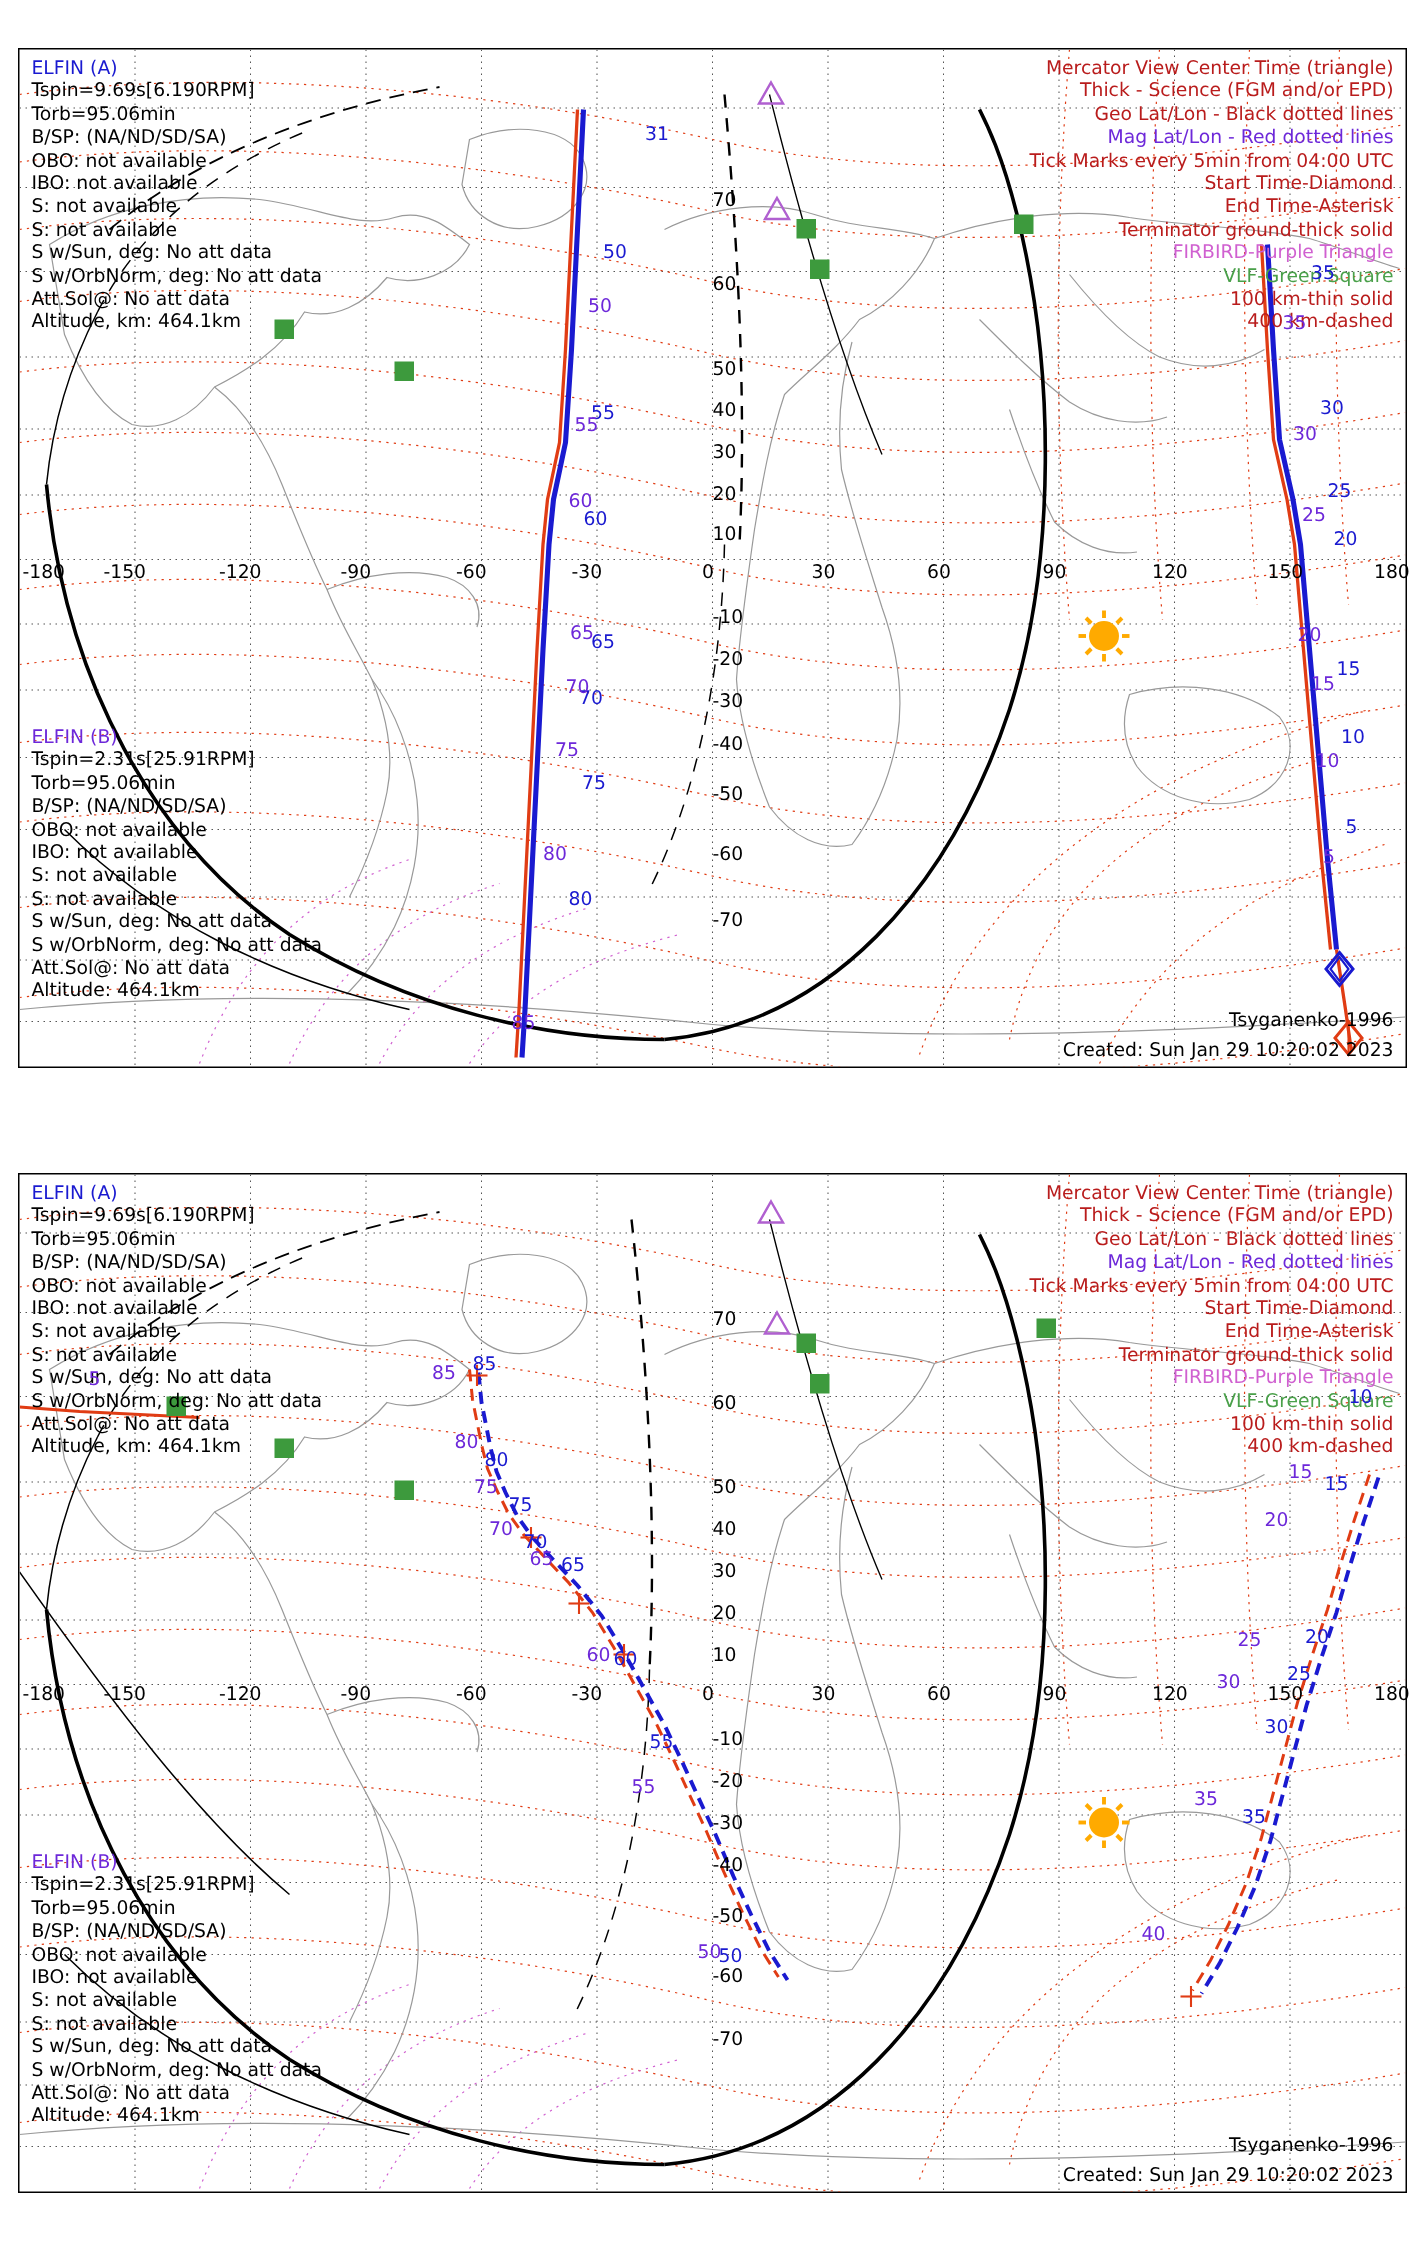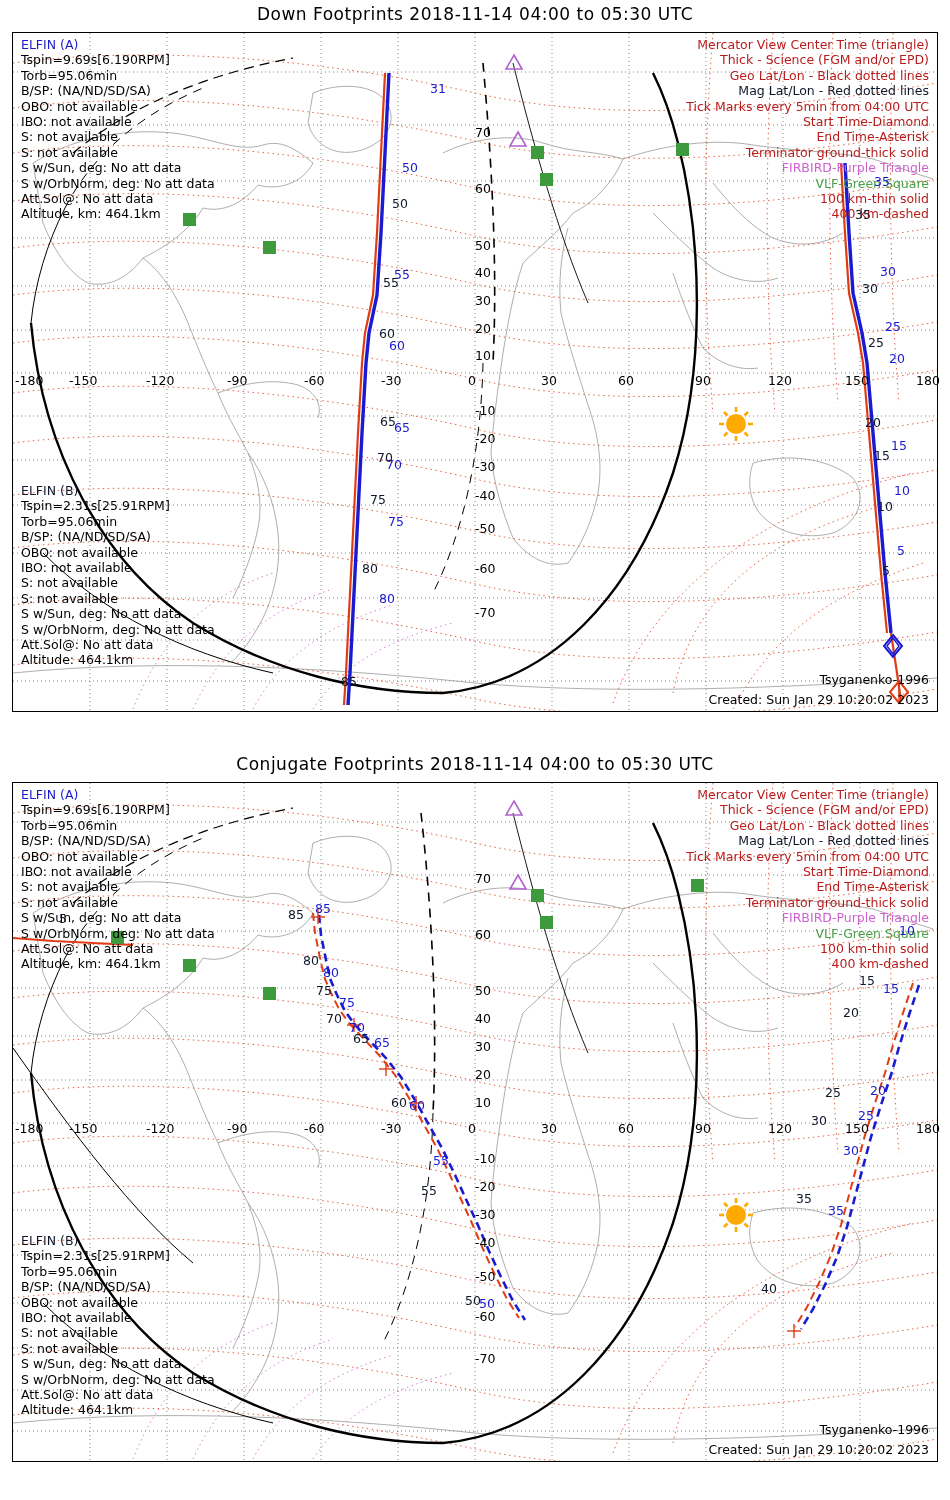--- a/index.html
+++ b/index.html
@@ -10,36 +10,35 @@
     font-size:17px;letter-spacing:0.5px;color:#000;
   }
   .map-frame{
     position:absolute;left:12px;top:32px;width:926px;height:680px;
     border:1px solid #000;box-sizing:border-box;background:#fff;
   }
   .map-inner{position:absolute;inset:0;overflow:hidden;}
   svg{display:block;}
   .txt{position:absolute;white-space:pre;font-family:"DejaVu Sans",sans-serif;}
   .blue{color:#1a1ad0;}
-  .red{color:#0f172a;}
+  .red{color:#6d28d9;}
   .green{color:#4aa04a;}
   .magenta{color:#d060d0;}
   .black{color:#b91c1c;}
   .small{font-size:12.5px;}
   .legend{position:absolute;right:8px;text-align:right;font-size:12.5px;line-height:15.4px;}
   .infoA{position:absolute;left:8px;font-size:12.5px;line-height:15.4px;}
   .infoB{position:absolute;left:8px;font-size:12.5px;line-height:15.4px;}
   .credit{position:absolute;right:8px;font-size:12.5px;}
   .axlbl{position:absolute;font-size:12.5px;color:#000;}
 </style>
 </head>
 <body>
 
 <div class="panel">
-  <div class="panel-title">Down Footprints 2018-11-14 04:00 to 05:30 UTC</div>
 
   <div class="map-frame">
     <div class="map-inner">
       <svg width="924" height="678" viewBox="0 0 924 678">
         <defs>
           <g id="coast1">
             <path d="M10,120 L60,100 L120,95 L170,110 L210,100 L250,120 L230,150 L190,160 L150,150 L100,160 L50,150 Z"></path>
           </g>
         </defs>
 
@@ -304,21 +303,20 @@
     <div class="txt red small" style="left:849px;top:248px;">30</div>
     <div class="txt red small" style="left:855px;top:302px;">25</div>
     <div class="txt red small" style="left:852px;top:382px;">20</div>
     <div class="txt red small" style="left:861px;top:415px;">15</div>
     <div class="txt red small" style="left:864px;top:466px;">10</div>
     <div class="txt red small" style="left:869px;top:530px;">5</div>
   </div>
 </div>
 
 <div class="panel">
-  <div class="panel-title">Conjugate Footprints 2018-11-14 04:00 to 05:30 UTC</div>
 
   <div class="map-frame">
     <div class="map-inner">
       <svg width="924" height="680" viewBox="0 0 924 680">
 
         <g stroke="#555" stroke-width="0.7" stroke-dasharray="1,3" fill="none">
           <line x1="0" y1="39" x2="924" y2="39"></line>
           <line x1="0" y1="92" x2="924" y2="92"></line>
           <line x1="0" y1="148" x2="924" y2="148"></line>
           <line x1="0" y1="205" x2="924" y2="205"></line>

